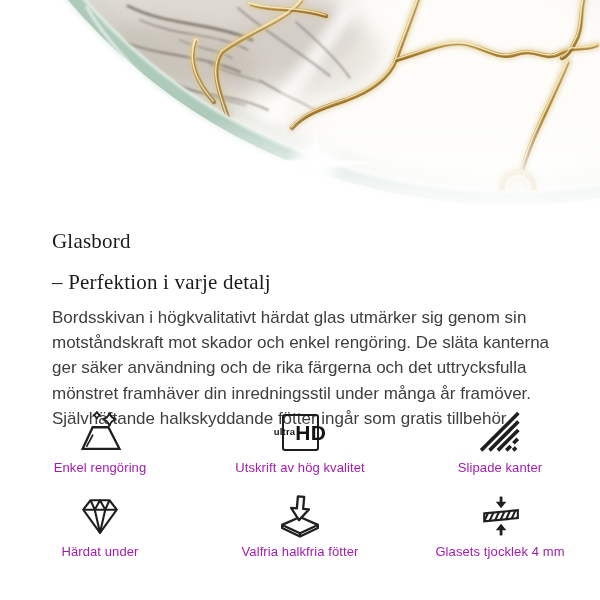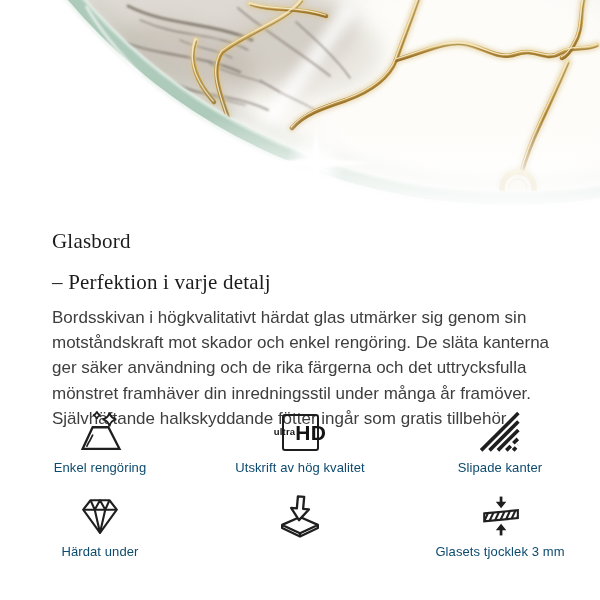--- a/index.html
+++ b/index.html
@@ -14,21 +14,21 @@
            letter-spacing:.2px;}
   .heading div{white-space:nowrap;}
 
   .body-text{position:absolute;left:52px;top:288px;width:502px;
              font-size:17px;line-height:25.2px;color:#3e3e3e;}
 
   .features{position:absolute;left:0;top:410px;width:600px;
             display:grid;grid-template-columns:1fr 1fr 1fr;row-gap:19px;}
   .feature{display:flex;flex-direction:column;align-items:center;}
   .feature .ic{width:44px;height:44px;display:flex;align-items:center;justify-content:center;}
-  .feature .lbl{margin-top:6px;font-size:13px;color:#0c4a6e;letter-spacing:.1px;}
+  .feature .lbl{margin-top:6px;font-size:13px;color:#a21caf;letter-spacing:.1px;}
 
   .hd-box{width:33px;height:33px;border:2.5px solid #1e1e1e;border-radius:3px;
           display:flex;flex-direction:row;align-items:center;justify-content:center;
           color:#141414;}
   .hd-box .t1{font-size:9.5px;font-weight:bold;line-height:10px;letter-spacing:.2px;}
   .hd-box .t2{font-size:21px;font-weight:bold;line-height:15px;letter-spacing:.3px;}
 
   svg.icon{overflow:visible;}
 </style>
 </head>
@@ -193,20 +193,21 @@
   </div>
 
   <div class="feature">
     <span class="ic">
       <svg class="icon" width="42" height="42" viewBox="0 0 40 40" fill="none" stroke="#1f1f1f" stroke-width="2.2" stroke-linejoin="round">
         <path d="M20,21 L37,28.5 L20,36.5 L3,28.5 Z"></path>
         <path d="M3,28.5 L3,31.5 L20,39.5 L37,31.5 L37,28.5 M20,36.5 L20,39.5"></path>
         <path d="M17,1.5 L23,1.5 L23,13 L28.5,13 L20,24 L11.5,13 L17,13 Z" fill="#ffffff" transform="rotate(5 20 13)"></path>
       </svg>
     </span>
+    <span class="lbl">Valfria halkfria fötter</span>
   </div>
 
   <div class="feature">
     <span class="ic">
       <svg class="icon" width="42" height="42" viewBox="0 0 40 40" fill="none" stroke="#1f1f1f">
         <defs>
           <clipPath id="barclip">
               <path d="M5,17.5 L37,14.5 L37,22 L5,25 Z"></path>
             </clipPath>
         </defs>
@@ -219,16 +220,16 @@
             <path d="M29,27 L36,12"></path>
             <path d="M34,27 L41,12"></path>
         </g>
         <path d="M5,17.5 L37,14.5 L37,22 L5,25 Z" stroke-width="2"></path>
         <path d="M21,1.5 L21,7" stroke-width="2.6"></path>
         <path d="M16,6.5 L26,6.5 L21,12.5 Z" fill="#1f1f1f" stroke="none"></path>
         <path d="M21,38.5 L21,33" stroke-width="2.6"></path>
         <path d="M16,33.5 L26,33.5 L21,27.5 Z" fill="#1f1f1f" stroke="none"></path>
       </svg>
     </span>
-    <span class="lbl">Glasets tjocklek 3 mm</span>
+    <span class="lbl">Glasets tjocklek 4 mm</span>
   </div>
 
 </div>
 
 </body></html>

